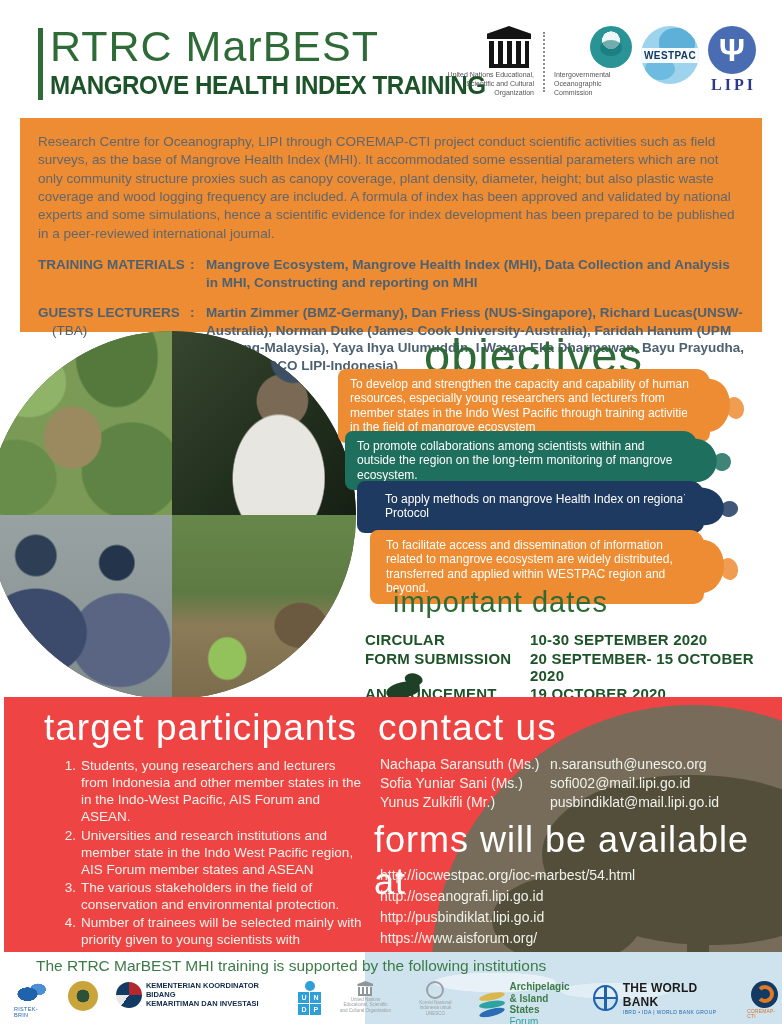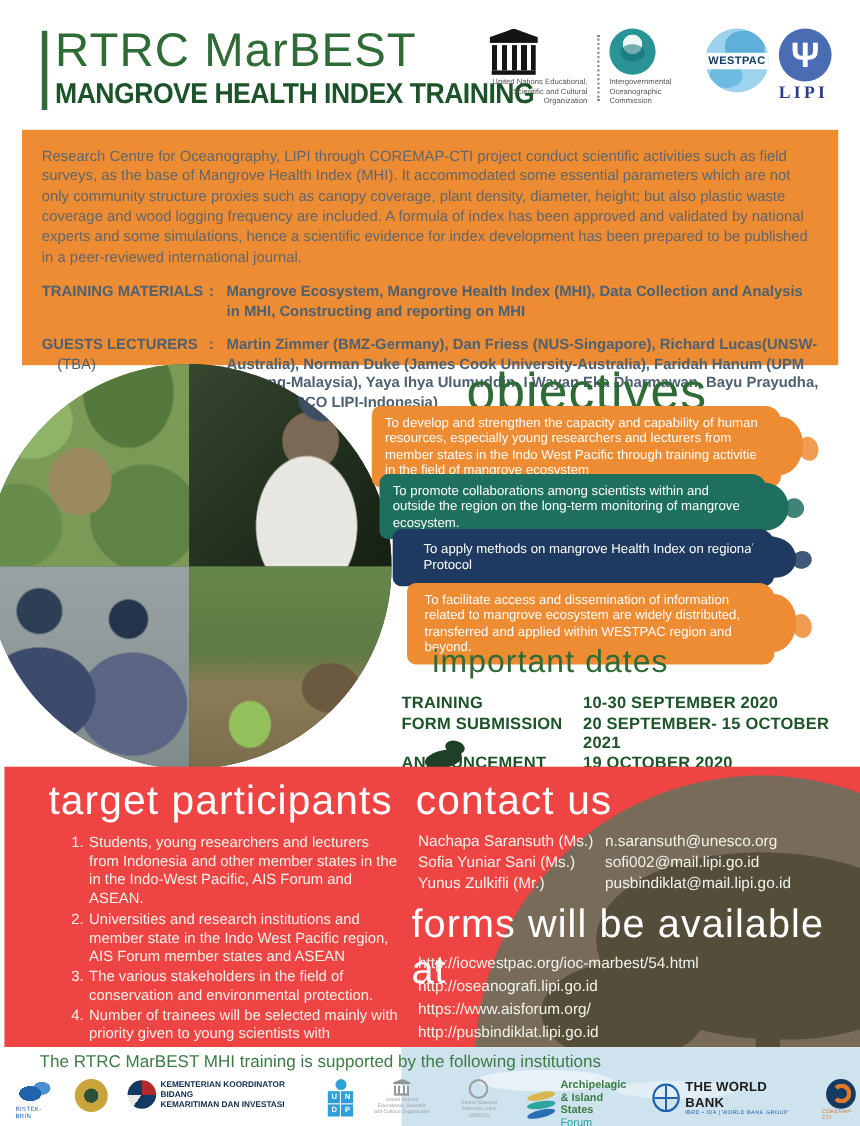--- a/index.html
+++ b/index.html
@@ -5,21 +5,21 @@
   html,body{margin:0;padding:0}
   body{width:782px;height:1024px;position:relative;overflow:hidden;background:#fff;
        font-family:"Liberation Sans",sans-serif;-webkit-font-smoothing:antialiased}
 
   
   .title-bar{position:absolute;left:38px;top:28px;width:5px;height:72px;background:#2e6b36}
   .title{position:absolute;left:50px;top:22px;font-size:43px;font-weight:400;color:#2e6b36;letter-spacing:1px}
   .subtitle{position:absolute;left:50px;top:70px;font-size:26px;font-weight:800;color:#1d5329;
             letter-spacing:-.5px;transform:scaleX(.93);transform-origin:left}
   .hlogos{position:absolute;right:26px;top:26px;display:flex;align-items:flex-start;gap:9px}
-  .hlogo{display:flex;flex-direction:column;align-items:flex-start}
+  .hlogo{display:flex;flex-direction:column;align-items:flex-end}
   .temple{width:50px;height:42px;position:relative}
   .temple::before{content:"";position:absolute;left:3px;right:3px;top:0;height:13px;background:#141414;
                   clip-path:polygon(50% 0,100% 60%,100% 100%,0 100%,0 60%)}
   .temple::after{content:"";position:absolute;left:5px;right:5px;top:15px;bottom:0;
                  background:repeating-linear-gradient(90deg,#141414 0 5px,#fff 5px 9px);border-bottom:4px solid #141414}
   .ulabel{width:92px;margin-top:3px;font-size:7px;line-height:1.25;color:#555;text-align:right}
   .dotsep{border-left:2px dotted #8a8a8a;height:60px;margin-top:6px}
   .ioc-circle{width:42px;height:42px;border-radius:50%;
               background:radial-gradient(circle at 50% 34%,#eef7f7 0 25%,#2a9396 26% 100%);position:relative}
   .ioc-circle::after{content:"";position:absolute;left:10px;top:14px;width:22px;height:16px;border-radius:50%;
@@ -230,26 +230,26 @@
 <div class="banner b3" style="background: rgb(31, 58, 96);">
   <span>To apply methods on  mangrove Health Index on regional Protocol</span>
 </div>
 <div class="banner b4" style="background: rgb(237, 140, 51);">
   <span>To facilitate access and dissemination of  information related to mangrove ecosystem are widely distributed, transferred and applied within WESTPAC region and beyond.</span>
 </div>
 
 <div class="h-green h-dates">important dates</div>
 <div class="dates">
   <div class="drow">
-    <div class="dl">TRAINING</div>
+    <div class="dl">CIRCULAR</div>
     <div class="dv">10-30 SEPTEMBER 2020</div>
   </div>
   <div class="drow">
     <div class="dl">FORM SUBMISSION</div>
-    <div class="dv">20 SEPTEMBER- 15 OCTOBER 2021</div>
+    <div class="dv">20 SEPTEMBER- 15 OCTOBER 2020</div>
   </div>
   <div class="drow">
     <div class="dl">ANNOUNCEMENT</div>
     <div class="dv">19 OCTOBER 2020</div>
   </div>
   <div class="drow">
     <div class="dl">TRAINING (ONLINE)</div>
     <div class="dv">16-21 NOVEMBER 2020</div>
   </div>
 </div>
@@ -296,22 +296,22 @@
     <div class="crow">
       <span class="cn">Yunus Zulkifli (Mr.)</span>
       <a href="#" class="ce">pusbindiklat@mail.lipi.go.id</a>
     </div>
   </div>
 
   <div class="h-white h-forms">forms will be available at</div>
   <div class="urls">
     <a href="#">http://iocwestpac.org/ioc-marbest/54.html</a>
     <a href="#">http://oseanografi.lipi.go.id</a>
+    <a href="#">http://pusbindiklat.lipi.go.id</a>
     <a href="#">https://www.aisforum.org/</a>
-    <a href="#">http://pusbindiklat.lipi.go.id</a>
   </div>
 </div>
 
 <div class="footer">
   <div class="footer-blue"></div>
   <div class="footer-text">The RTRC MarBEST MHI training is supported by the following institutions</div>
   <div class="logo-row">
     <div class="flogo">
       <div class="ristek-glyph"></div>
       <div class="tiny-label">RISTEK-BRIN</div>

